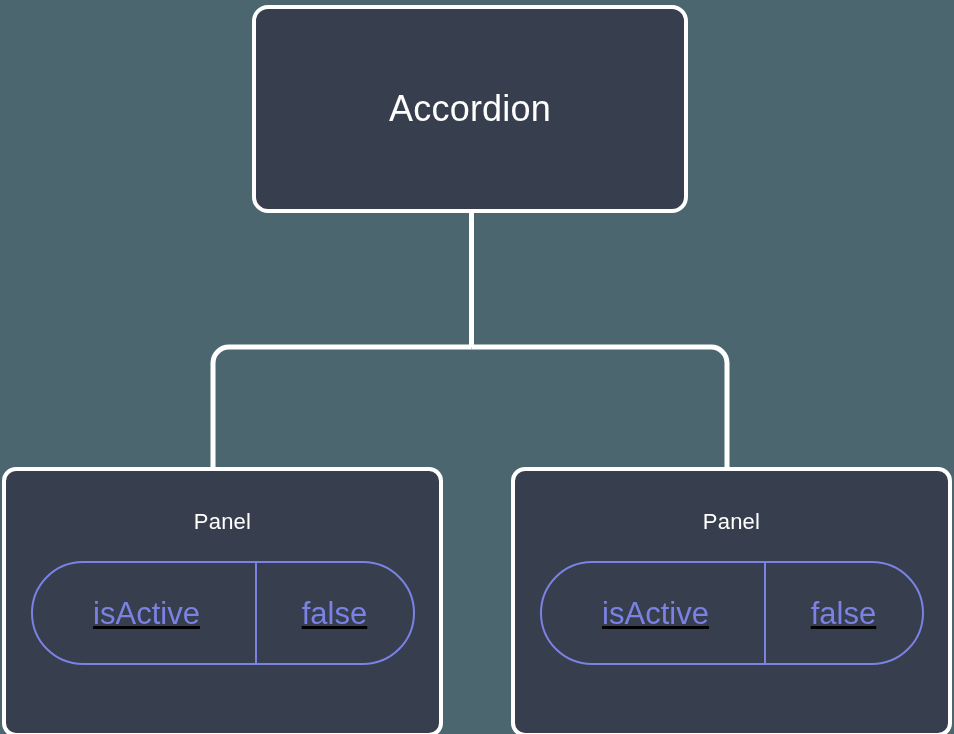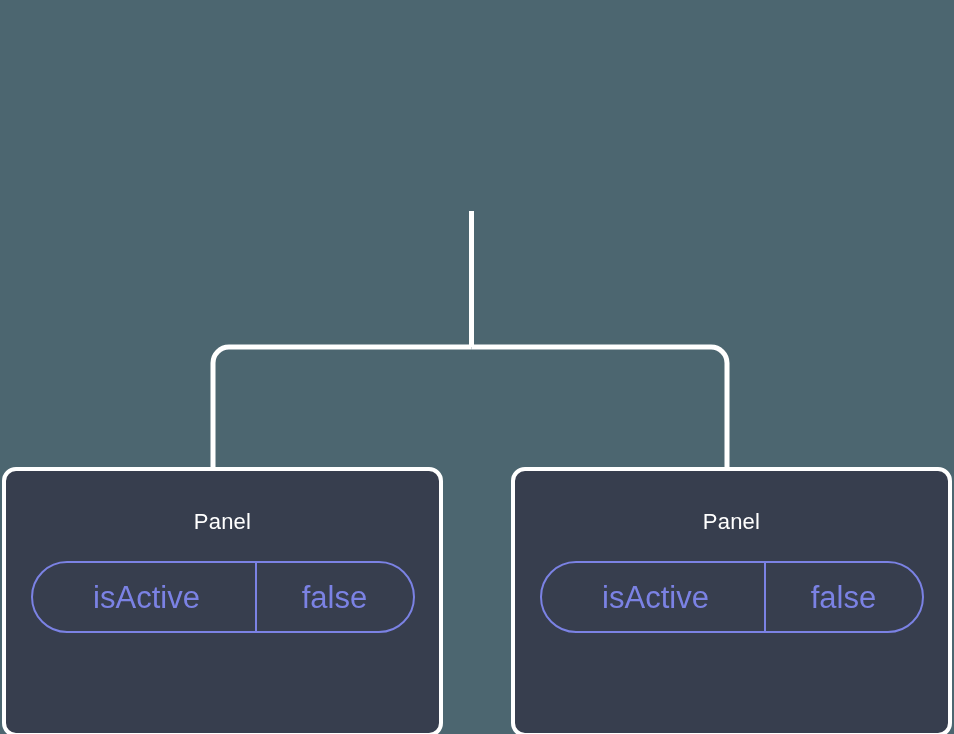--- a/index.html
+++ b/index.html
@@ -66,27 +66,28 @@
     font-weight: 400;
     white-space: nowrap;
   }
   .node-root .node-title {
     font-size: 36px;
   }
 
   
   .pill {
     margin-top: 28px;
-    height: 72px;
+    height: 104px;
     box-sizing: border-box;
     border: 2px solid #7b82e4;
     border-radius: 52px;
     display: flex;
     align-items: stretch;
     background: transparent;
+    text-decoration: underline;
   }
   .pill-cell {
     display: flex;
     align-items: center;
     justify-content: center;
     color: #7b82e4;
     font-size: 31px;
     line-height: 1;
     white-space: nowrap;
   }
@@ -110,20 +111,23 @@
 
   <svg id="edges" viewBox="0 0 954 734" width="954" height="734" aria-hidden="true">
 
     <path d="M 471.5 211 L 471.5 347" fill="none" stroke="#ffffff" stroke-width="5"></path>
 
     <path d="M 471.5 347 L 229 347 A 16 16 0 0 0 213 363 L 213 470" fill="none" stroke="#ffffff" stroke-width="5" stroke-linecap="butt"></path>
 
     <path d="M 471.5 347 L 711 347 A 16 16 0 0 1 727 363 L 727 470" fill="none" stroke="#ffffff" stroke-width="5" stroke-linecap="butt"></path>
   </svg>
 
+  <div class="node node-root">
+    <div class="node-title">Accordion</div>
+  </div>
 
   <div class="node node-panel node-panel-left">
     <div class="node-title">Panel</div>
     <div class="pill">
       <div class="pill-cell pill-key">isActive</div>
       <div class="pill-divider"></div>
       <div class="pill-cell pill-val">false</div>
     </div>
   </div>
 

